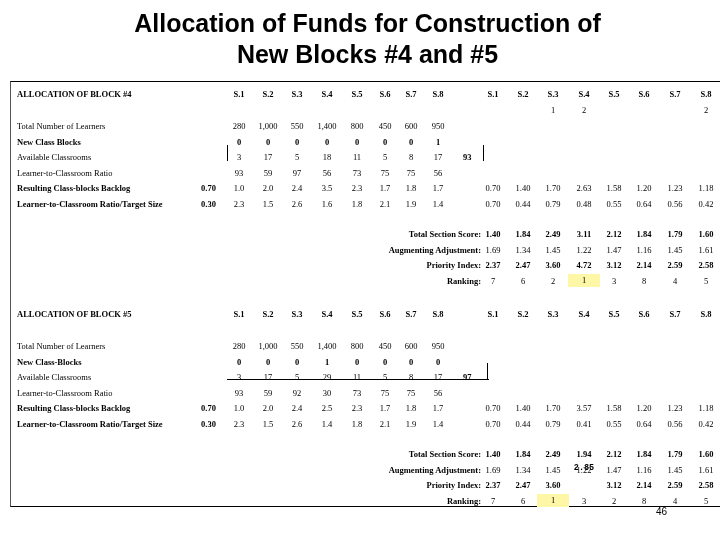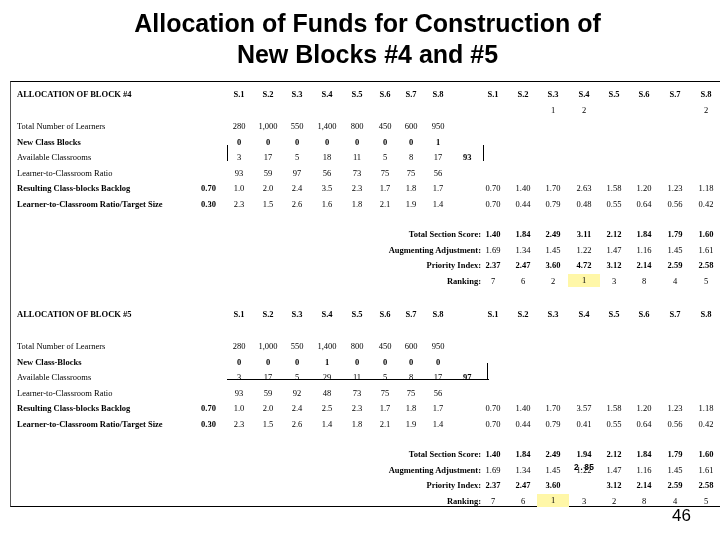--- a/index.html
+++ b/index.html
@@ -1,19 +1,19 @@
 <!DOCTYPE html>
 <html><head>
 <meta charset="utf-8">
 <style>
   html, body { margin:0; padding:0; background:#ffffff; }
   body { width:720px; height:540px; position:relative; overflow:hidden; font-family:"Liberation Serif", serif; color:#000; }
   .title { position:absolute; left:0; top:8px; width:735px; text-align:center; font-family:"Liberation Sans", sans-serif; font-weight:bold; font-size:25px; line-height:31px; }
   .sheet { position:absolute; left:10px; top:81px; width:710px; height:424px; border-top:1.5px solid #000; border-left:1.5px solid #555; border-bottom:1.5px solid #000; }
-  .page-num { position:absolute; left:672px; top:506px; font-family:"Liberation Sans", sans-serif; font-size:17px; }
+  .page-num { position:absolute; left:656px; top:506px; font-family:"Liberation Sans", sans-serif; font-size:10px; }
   .cell { position:absolute; font-size:8.5px; line-height:10px; white-space:nowrap; }
   .b { font-weight:bold; }
   .num { width:28px; text-align:center; }
   .rlbl { text-align:right; width:150px; font-weight:bold; }
   .hl { background:#fff7a8; }
   .vline { position:absolute; width:1px; background:#000; }
   .hline { position:absolute; height:1px; background:#000; }
 </style>
 </head>
 <body>
@@ -200,21 +200,21 @@
     <div class="cell num" style="left: 302px; top: 290px;">29</div>
     <div class="cell num" style="left: 332px; top: 290px;">11</div>
     <div class="cell num" style="left: 360px; top: 290px;">5</div>
     <div class="cell num" style="left: 386px; top: 290px;">8</div>
     <div class="cell num" style="left: 413px; top: 290px;">17</div>
     <div class="cell b" style="left: 452px; top: 290px;">97</div>
     <div class="cell " style="left: 6px; top: 305.5px;">Learner-to-Classroom Ratio</div>
     <div class="cell num" style="left: 214px; top: 305.5px;">93</div>
     <div class="cell num" style="left: 243px; top: 305.5px;">59</div>
     <div class="cell num" style="left: 272px; top: 305.5px;">92</div>
-    <div class="cell num" style="left: 302px; top: 305.5px;">48</div>
+    <div class="cell num" style="left: 302px; top: 305.5px;">30</div>
     <div class="cell num" style="left: 332px; top: 305.5px;">73</div>
     <div class="cell num" style="left: 360px; top: 305.5px;">75</div>
     <div class="cell num" style="left: 386px; top: 305.5px;">75</div>
     <div class="cell num" style="left: 413px; top: 305.5px;">56</div>
     <div class="cell b" style="left: 6px; top: 321px;">Resulting Class-blocks Backlog</div>
     <div class="cell b" style="left: 190px; top: 321px;">0.70</div>
     <div class="cell num" style="left: 214px; top: 321px;">1.0</div>
     <div class="cell num" style="left: 243px; top: 321px;">2.0</div>
     <div class="cell num" style="left: 272px; top: 321px;">2.4</div>
     <div class="cell num" style="left: 302px; top: 321px;">2.5</div>

